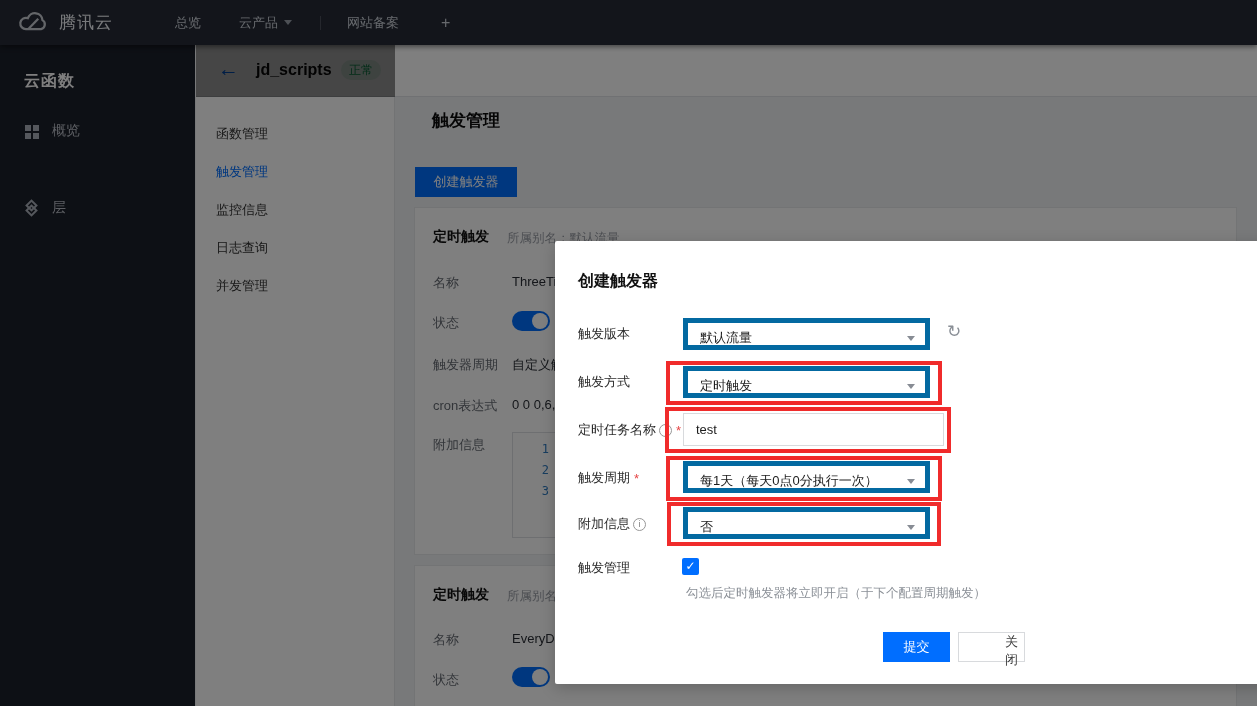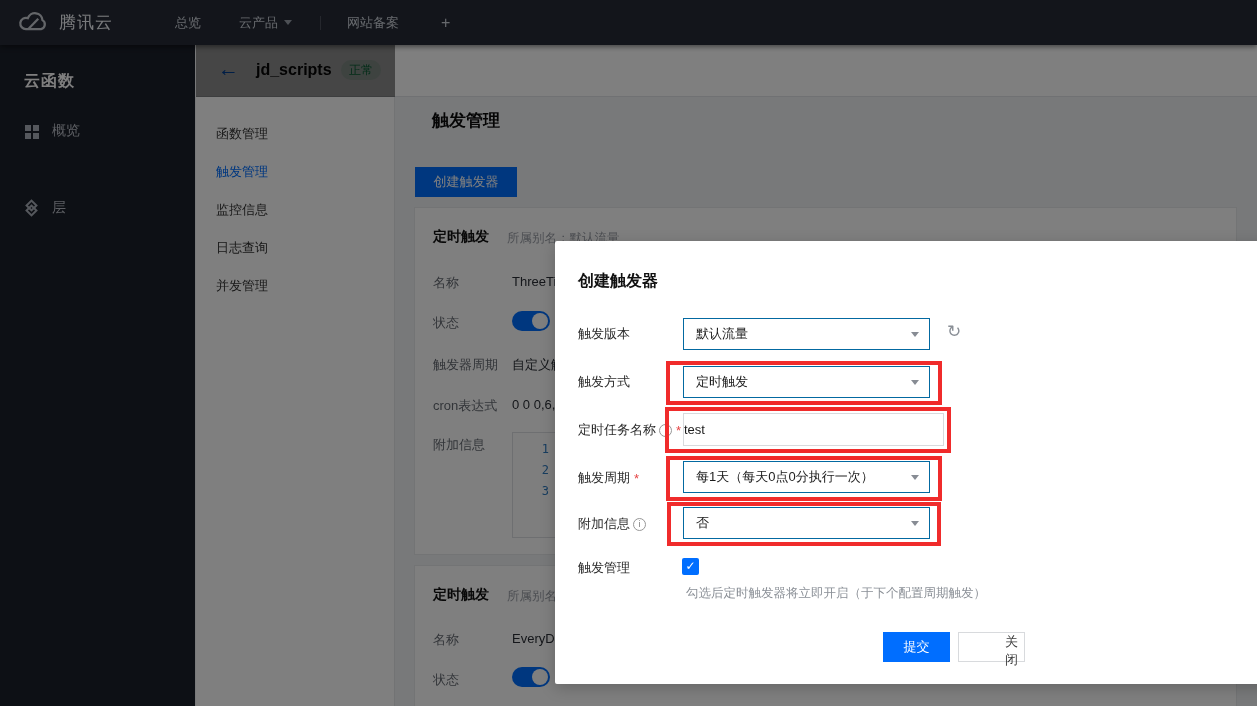--- a/index.html
+++ b/index.html
@@ -67,26 +67,26 @@
   .overlay { position:absolute; left:0; top:0; width:1257px; height:706px; background:rgba(0,0,0,.5); z-index:50; }
 
   
   .modal { position:absolute; left:555px; top:241px; width:760px; height:443px; background:#ffffff; z-index:60;
            box-shadow:0 4px 16px rgba(0,0,0,.2); border-radius:2px; }
   .modal-title { position:absolute; left:23px; top:30px; font-size:16px; font-weight:bold; color:#111111; }
   .mlabel { position:absolute; left:23px; font-size:13px; color:#2b2b2b; display:flex; align-items:center; }
   .info-circle { display:inline-flex; align-items:center; justify-content:center; width:13px; height:13px; border:1px solid #979797;
                  border-radius:50%; font-size:9px; color:#7d7d7d; margin-left:3px; font-style:normal; }
   .req { color:#e54545; margin-left:4px; font-size:13px; }
-  .sel { position:absolute; left:128px; width:247px; height:32px; background:#fff; border:1px solid #0369a1;
+  .sel { position:absolute; left:128px; width:247px; height:32px; background:#fff; border:5px solid #0369a1;
          font-size:13px; color:#1c1c1c; line-height:30px; padding-left:12px; cursor:pointer; }
   .sel .caret { position:absolute; right:10px; top:13px; width:0; height:0; border-left:4px solid transparent;
                 border-right:4px solid transparent; border-top:5px solid #878c94; }
   .inp { position:absolute; left:128px; width:261px; height:33px; border:1px solid #d8dadd; font-size:13px; color:#1c1c1c;
-         outline:none; font-family:inherit; }
+         padding-left:12px; outline:none; font-family:inherit; }
   .refresh { position:absolute; left:392px; top:80px; font-size:17px; color:#8a8f96; cursor:pointer; }
   .checkbox { position:absolute; left:127px; top:317px; width:17px; height:17px; background:#006eff; border-radius:2px;
               color:#ffffff; font-size:12px; line-height:17px; text-align:center; cursor:pointer; }
   .hint { position:absolute; left:131px; top:344px; font-size:12.5px; color:#8a8f96; }
   .btn-primary { position:absolute; width:67px; height:30px; background:#006eff; color:#ffffff; font-size:13px; border:none; cursor:pointer; }
   .btn-plain { position:absolute; width:67px; height:30px; background:#ffffff; color:#3b3b3b; font-size:13px;
                border:1px solid #d8dadd; cursor:pointer;padding-left:40px; }
 
   
   .redbox { position:absolute; border:4px solid #f02b2b; z-index:70; pointer-events:none; }

